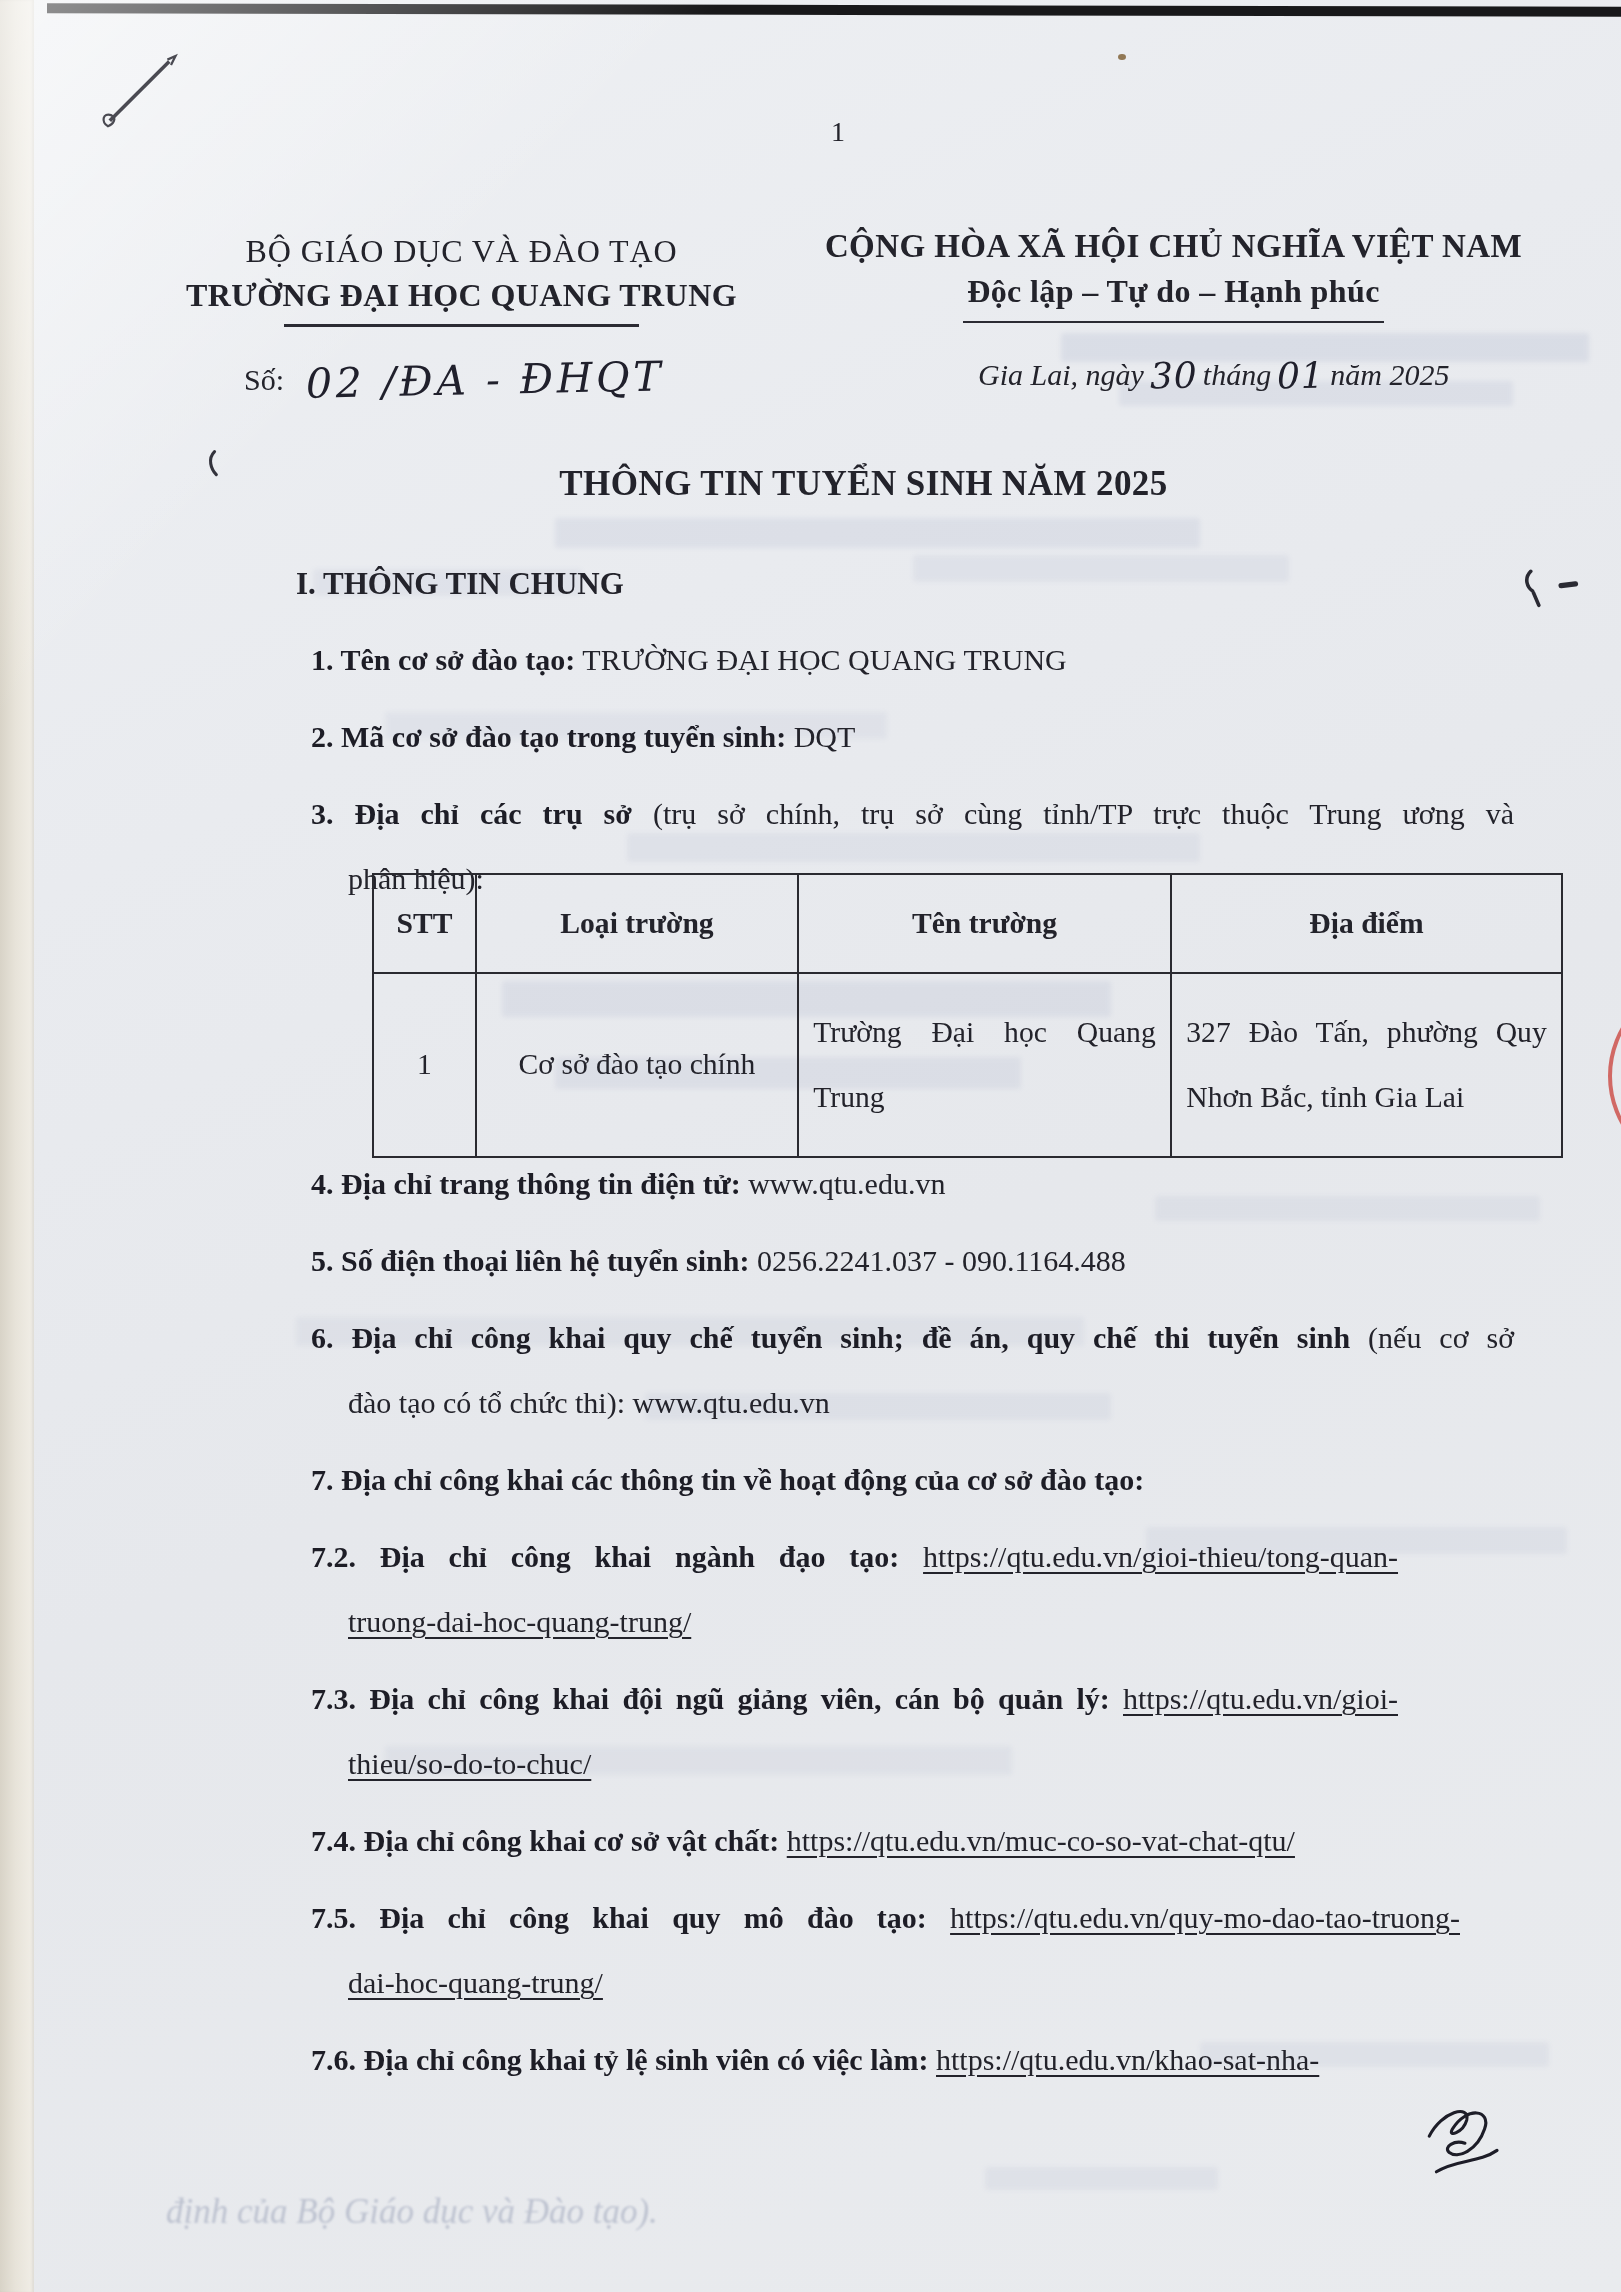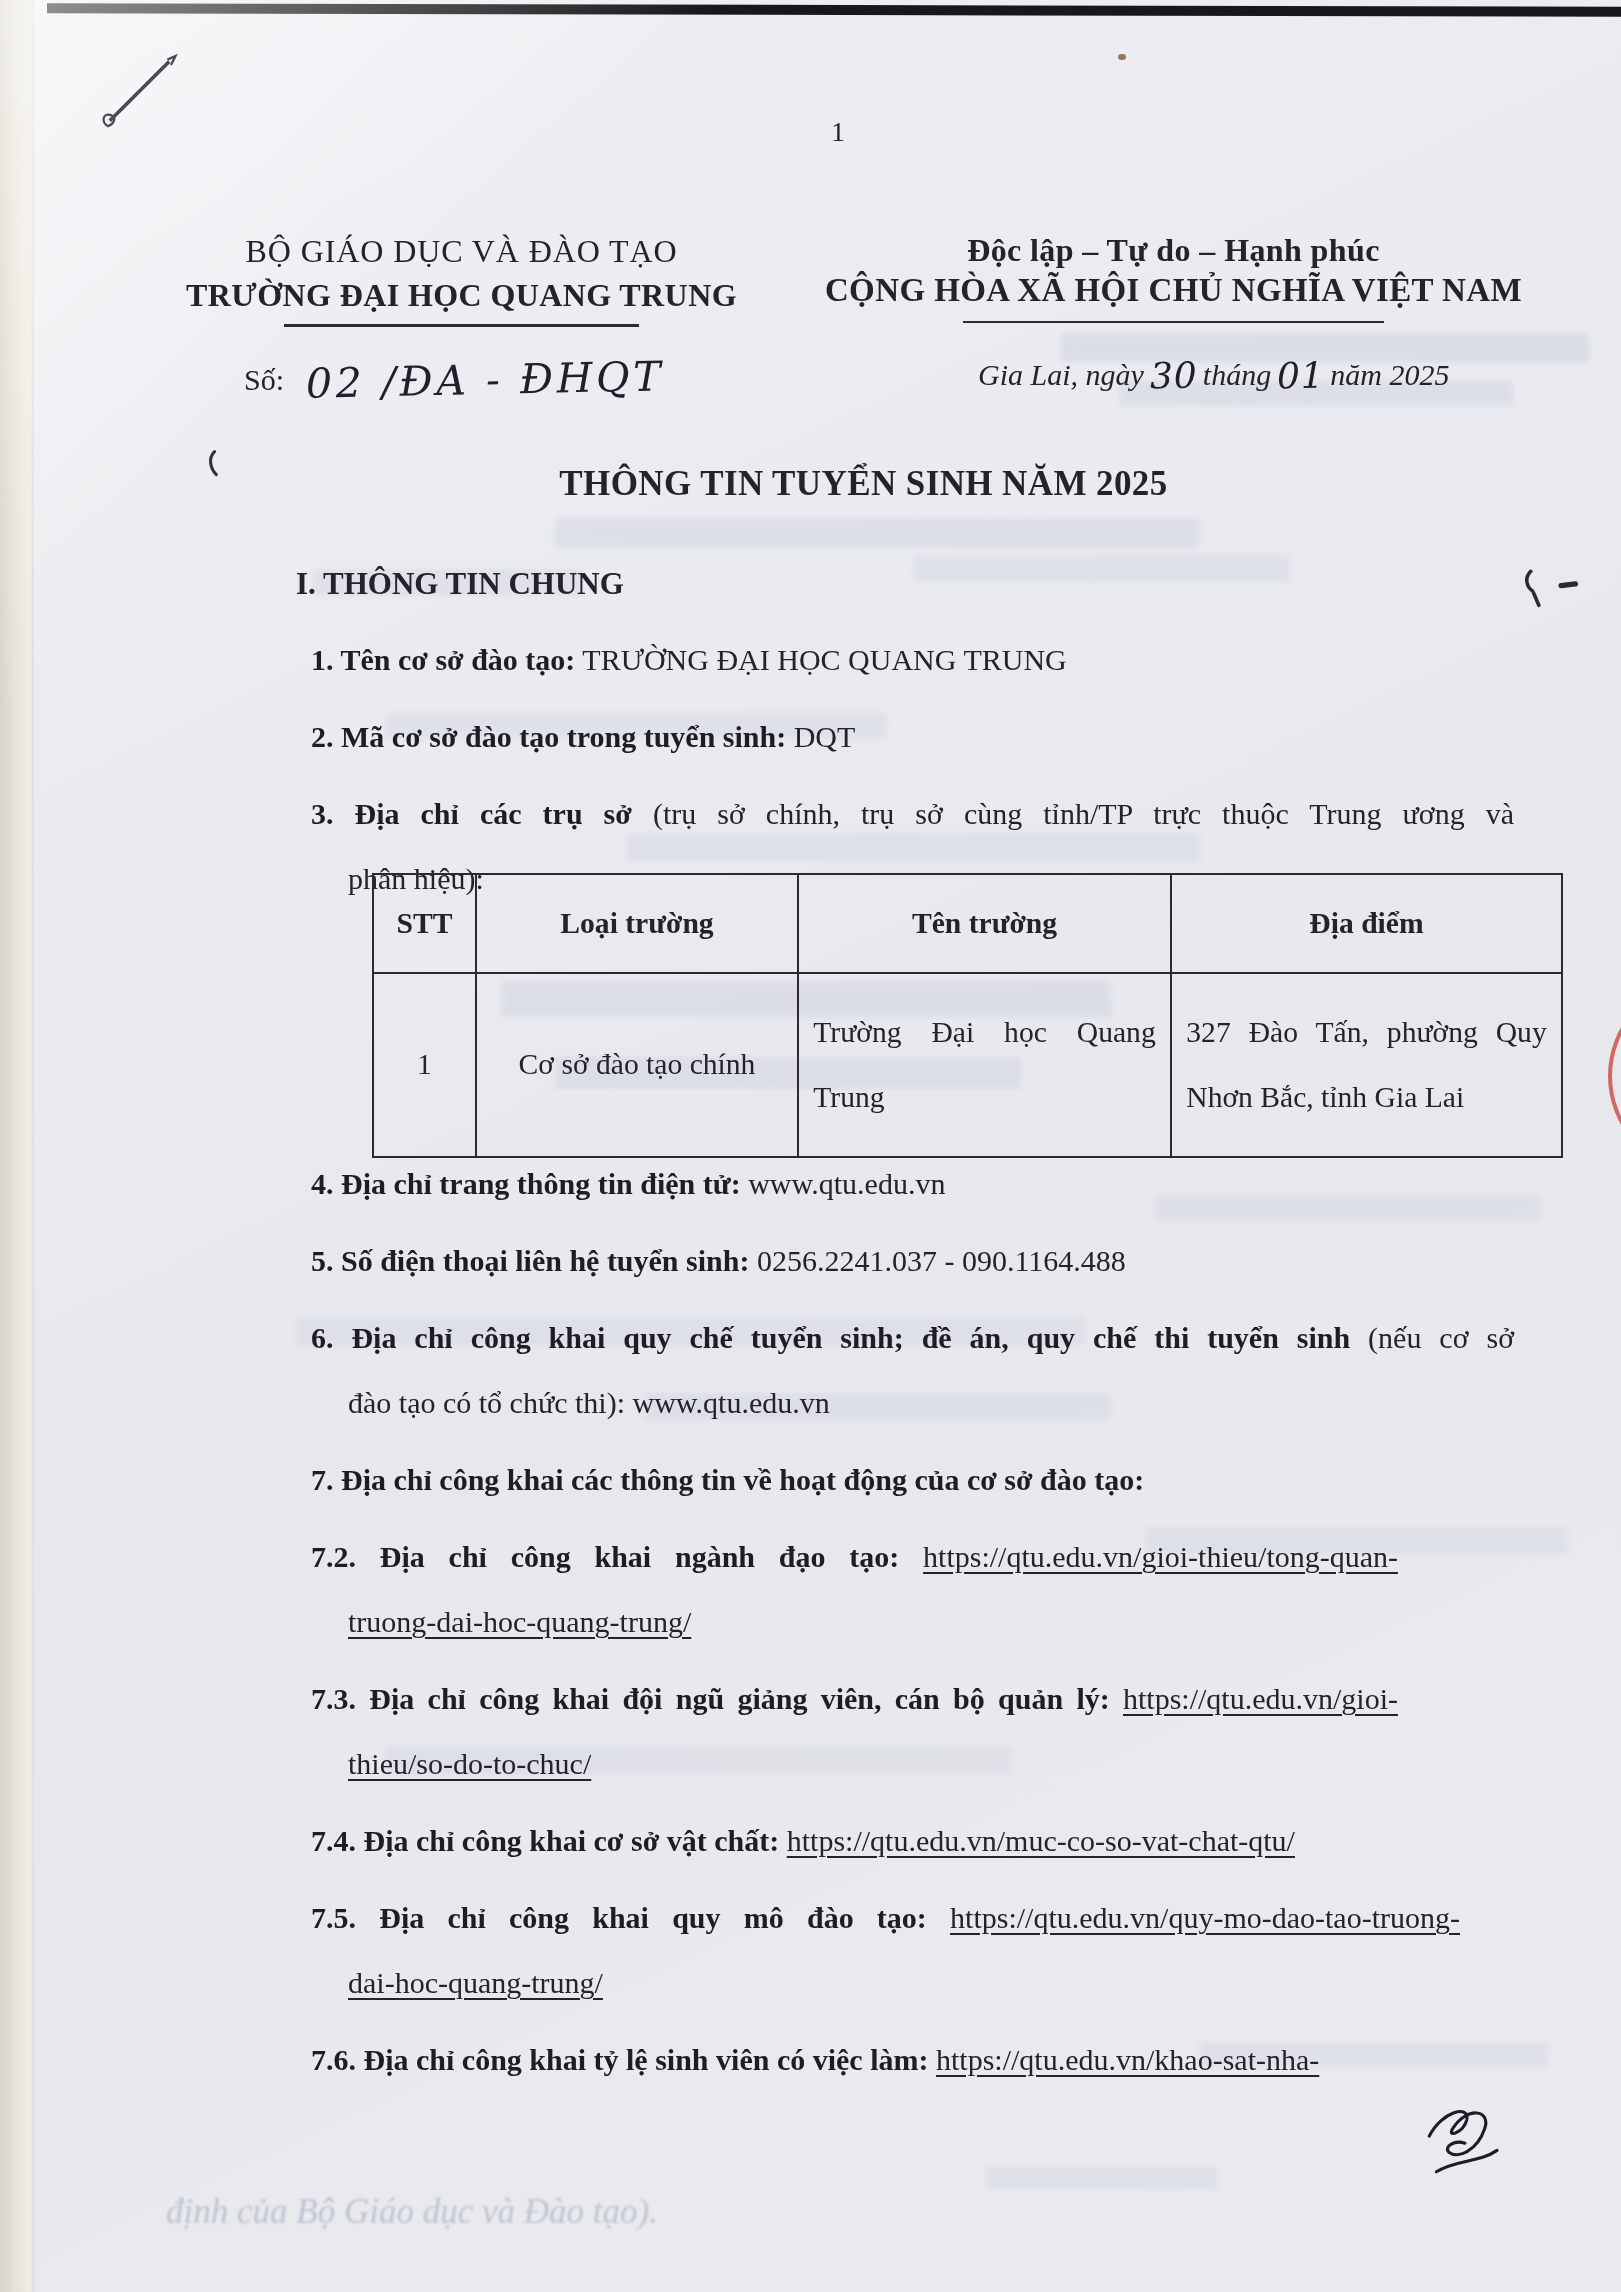--- a/index.html
+++ b/index.html
@@ -95,22 +95,22 @@
 
   <div class="pagenum">1</div>
 
   <div class="hdr hdr-left">
     <div class="h-l1">BỘ GIÁO DỤC VÀ ĐÀO TẠO</div>
     <div class="h-l2">TRƯỜNG ĐẠI HỌC QUANG TRUNG</div>
     <div class="hr-ul" style="width:355px;"></div>
   </div>
 
   <div class="hdr hdr-right">
+    <div class="h-l2" style="margin-top:0;font-size:33px;">CỘNG HÒA XÃ HỘI CHỦ NGHĨA VIỆT NAM</div>
     <div class="h-l2">Độc lập – Tự do – Hạnh phúc</div>
-    <div class="h-l2" style="margin-top:0;font-size:33px;">CỘNG HÒA XÃ HỘI CHỦ NGHĨA VIỆT NAM</div>
     <div class="hr-ul" style="width:421px;"></div>
   </div>
 
   <div class="so-line">
     <span>Số:</span><span class="hand">02 /ĐA - ĐHQT</span>
   </div>
 
   <div class="date-line">
     <span>Gia Lai, ngày</span>
     <span class="hand">30</span>

